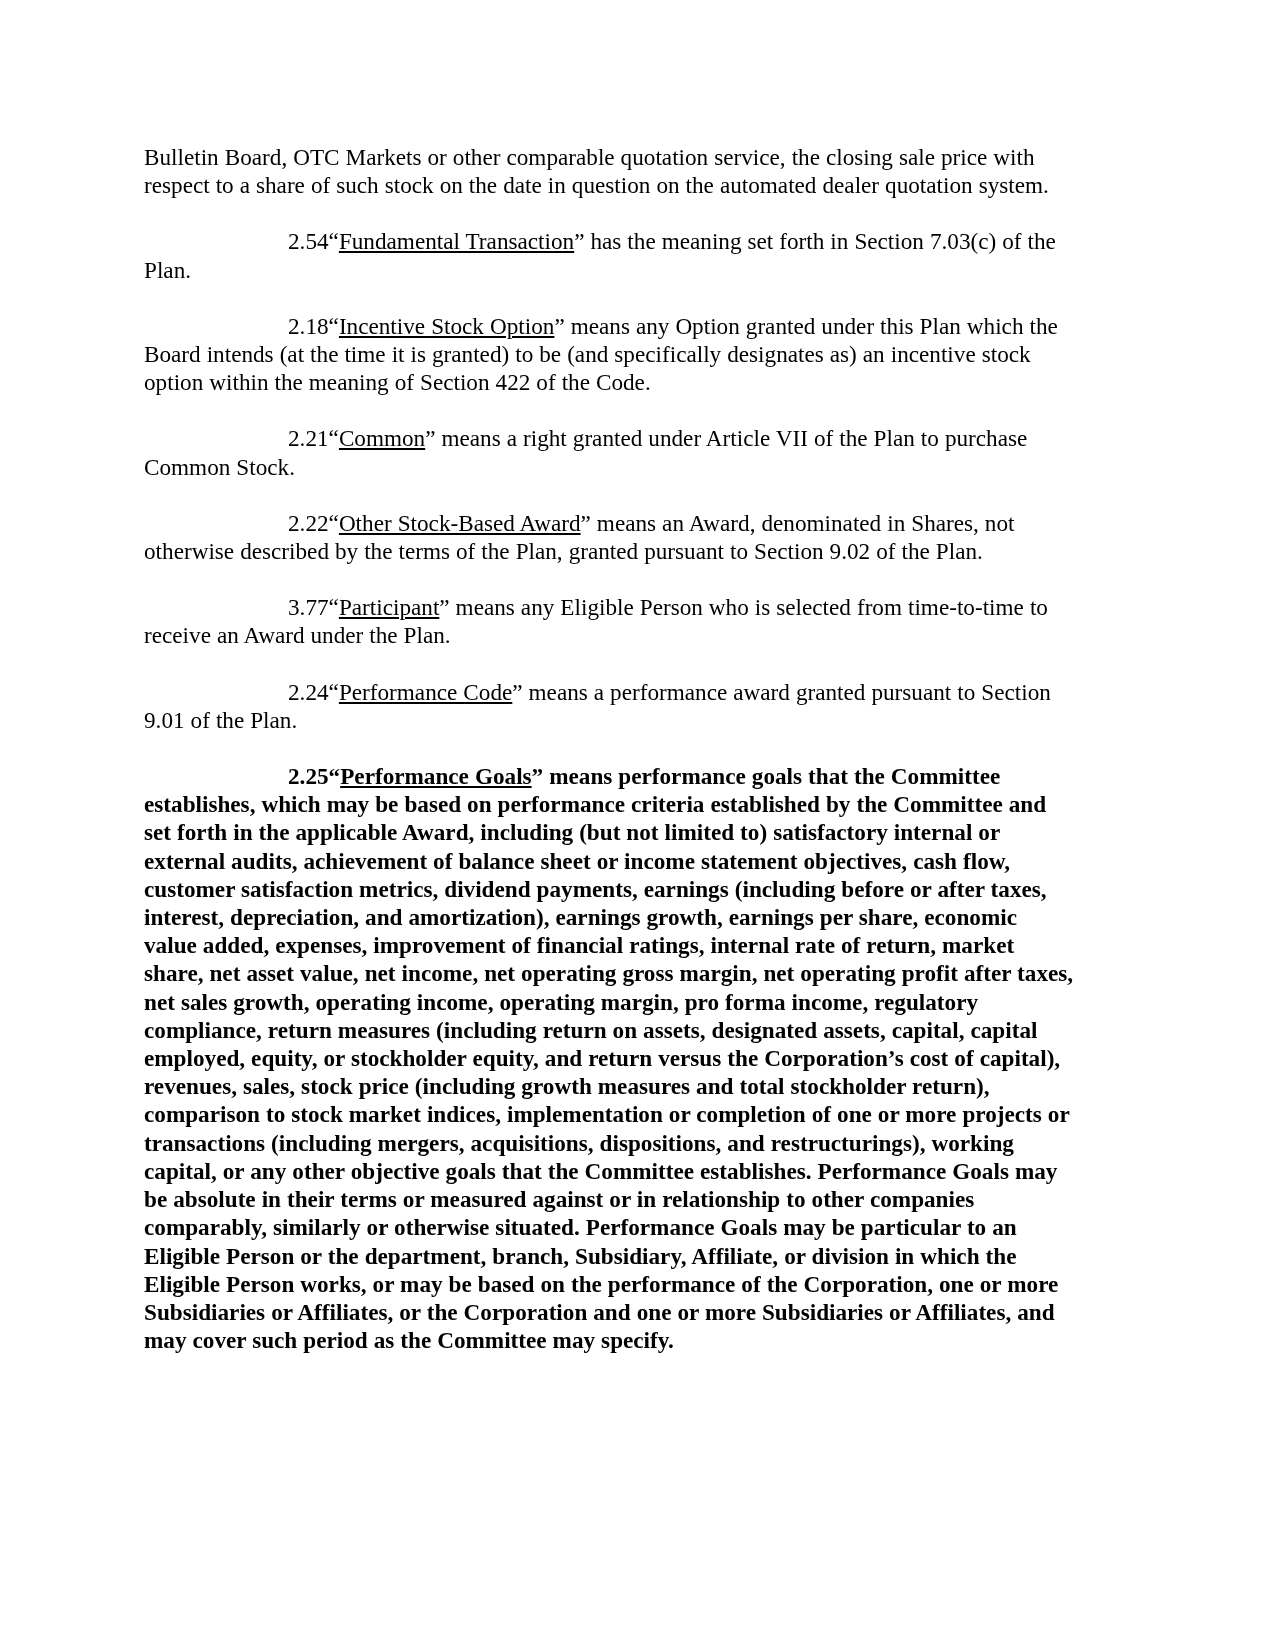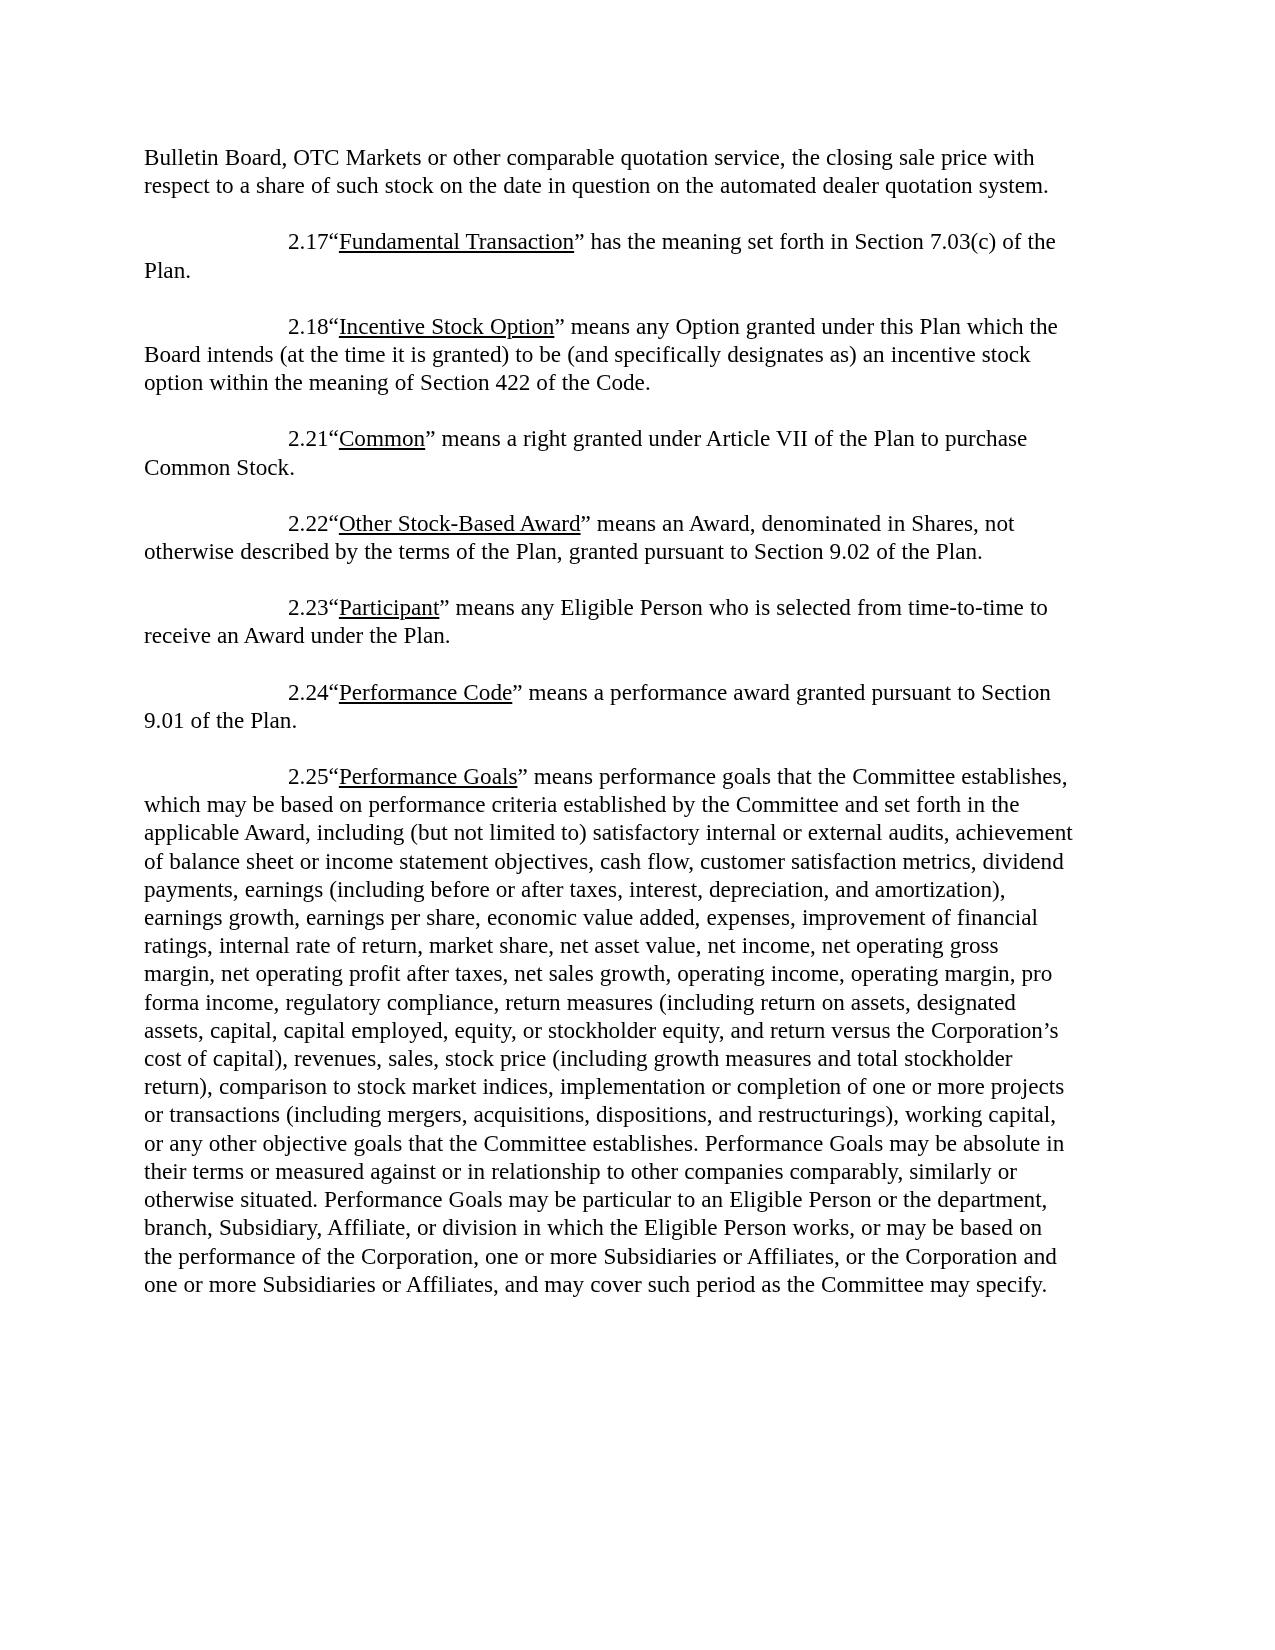--- a/index.html
+++ b/index.html
@@ -29,20 +29,21 @@
     line-height: 28.2px;
     color: #000000;
     text-align: left;
     margin: 0 0 28px 0;
     text-indent: 0;
     word-spacing: 0.2px;
     -webkit-font-smoothing: antialiased;
   }
   .doc-para:last-child {
     margin-bottom: 0;
+    font-weight: bold;
   }
   .doc-para.continuation {
     text-indent: 0;
   }
   .doc-para.numbered {
     text-indent: 72px;
   }
   .num {
     display: inline-block;
     min-width: 74px;
@@ -52,21 +53,21 @@
     text-decoration-thickness: 1.5px;
     text-underline-offset: 2px;
   }
 </style>
 </head>
 <body>
 
 <div class="page">
   <div class="text-column" id="text-column">
       <p class="doc-para continuation"><span>Bulletin Board, OTC Markets or other comparable quotation service, the closing sale price with respect to a share of such stock on the date in question on the automated dealer quotation system.</span></p>
-      <p class="doc-para numbered"><span class="num">2.17</span><span>“</span><span class="term">Fundamental Transaction</span><span>”</span><span> has the meaning set forth in Section 7.03(c) of the Plan.</span></p>
+      <p class="doc-para numbered"><span class="num">2.54</span><span>“</span><span class="term">Fundamental Transaction</span><span>”</span><span> has the meaning set forth in Section 7.03(c) of the Plan.</span></p>
       <p class="doc-para numbered"><span class="num">2.18</span><span>“</span><span class="term">Incentive Stock Option</span><span>”</span><span> means any Option granted under this Plan which the Board intends (at the time it is granted) to be (and specifically designates as) an incentive stock option within the meaning of Section 422 of the Code.</span></p>
       <p class="doc-para numbered"><span class="num">2.21</span><span>“</span><span class="term">Common</span><span>”</span><span> means a right granted under Article VII of the Plan to purchase Common Stock.</span></p>
       <p class="doc-para numbered"><span class="num">2.22</span><span>“</span><span class="term">Other Stock-Based Award</span><span>”</span><span> means an Award, denominated in Shares, not otherwise described by the terms of the Plan, granted pursuant to Section 9.02 of the Plan.</span></p>
-      <p class="doc-para numbered"><span class="num">2.23</span><span>“</span><span class="term">Participant</span><span>”</span><span> means any Eligible Person who is selected from time-to-time to receive an Award under the Plan.</span></p>
+      <p class="doc-para numbered"><span class="num">3.77</span><span>“</span><span class="term">Participant</span><span>”</span><span> means any Eligible Person who is selected from time-to-time to receive an Award under the Plan.</span></p>
       <p class="doc-para numbered"><span class="num">2.24</span><span>“</span><span class="term">Performance Code</span><span>”</span><span> means a performance award granted pursuant to Section 9.01 of the Plan.</span></p>
       <p class="doc-para numbered"><span class="num">2.25</span><span>“</span><span class="term">Performance Goals</span><span>”</span><span> means performance goals that the Committee establishes, which may be based on performance criteria established by the Committee and set forth in the applicable Award, including (but not limited to) satisfactory internal or external audits, achievement of balance sheet or income statement objectives, cash flow, customer satisfaction metrics, dividend payments, earnings (including before or after taxes, interest, depreciation, and amortization), earnings growth, earnings per share, economic value added, expenses, improvement of financial ratings, internal rate of return, market share, net asset value, net income, net operating gross margin, net operating profit after taxes, net sales growth, operating income, operating margin, pro forma income, regulatory compliance, return measures (including return on assets, designated assets, capital, capital employed, equity, or stockholder equity, and return versus the Corporation’s cost of capital), revenues, sales, stock price (including growth measures and total stockholder return), comparison to stock market indices, implementation or completion of one or more projects or transactions (including mergers, acquisitions, dispositions, and restructurings), working capital, or any other objective goals that the Committee establishes.  Performance Goals may be absolute in their terms or measured against or in relationship to other companies comparably, similarly or otherwise situated.  Performance Goals may be particular to an Eligible Person or the department, branch, Subsidiary, Affiliate, or division in which the Eligible Person works, or may be based on the performance of the Corporation, one or more Subsidiaries or Affiliates, or the Corporation and one or more Subsidiaries or Affiliates, and may cover such period as the Committee may specify.</span></p>
     </div>
 </div>
 
 </body></html>

